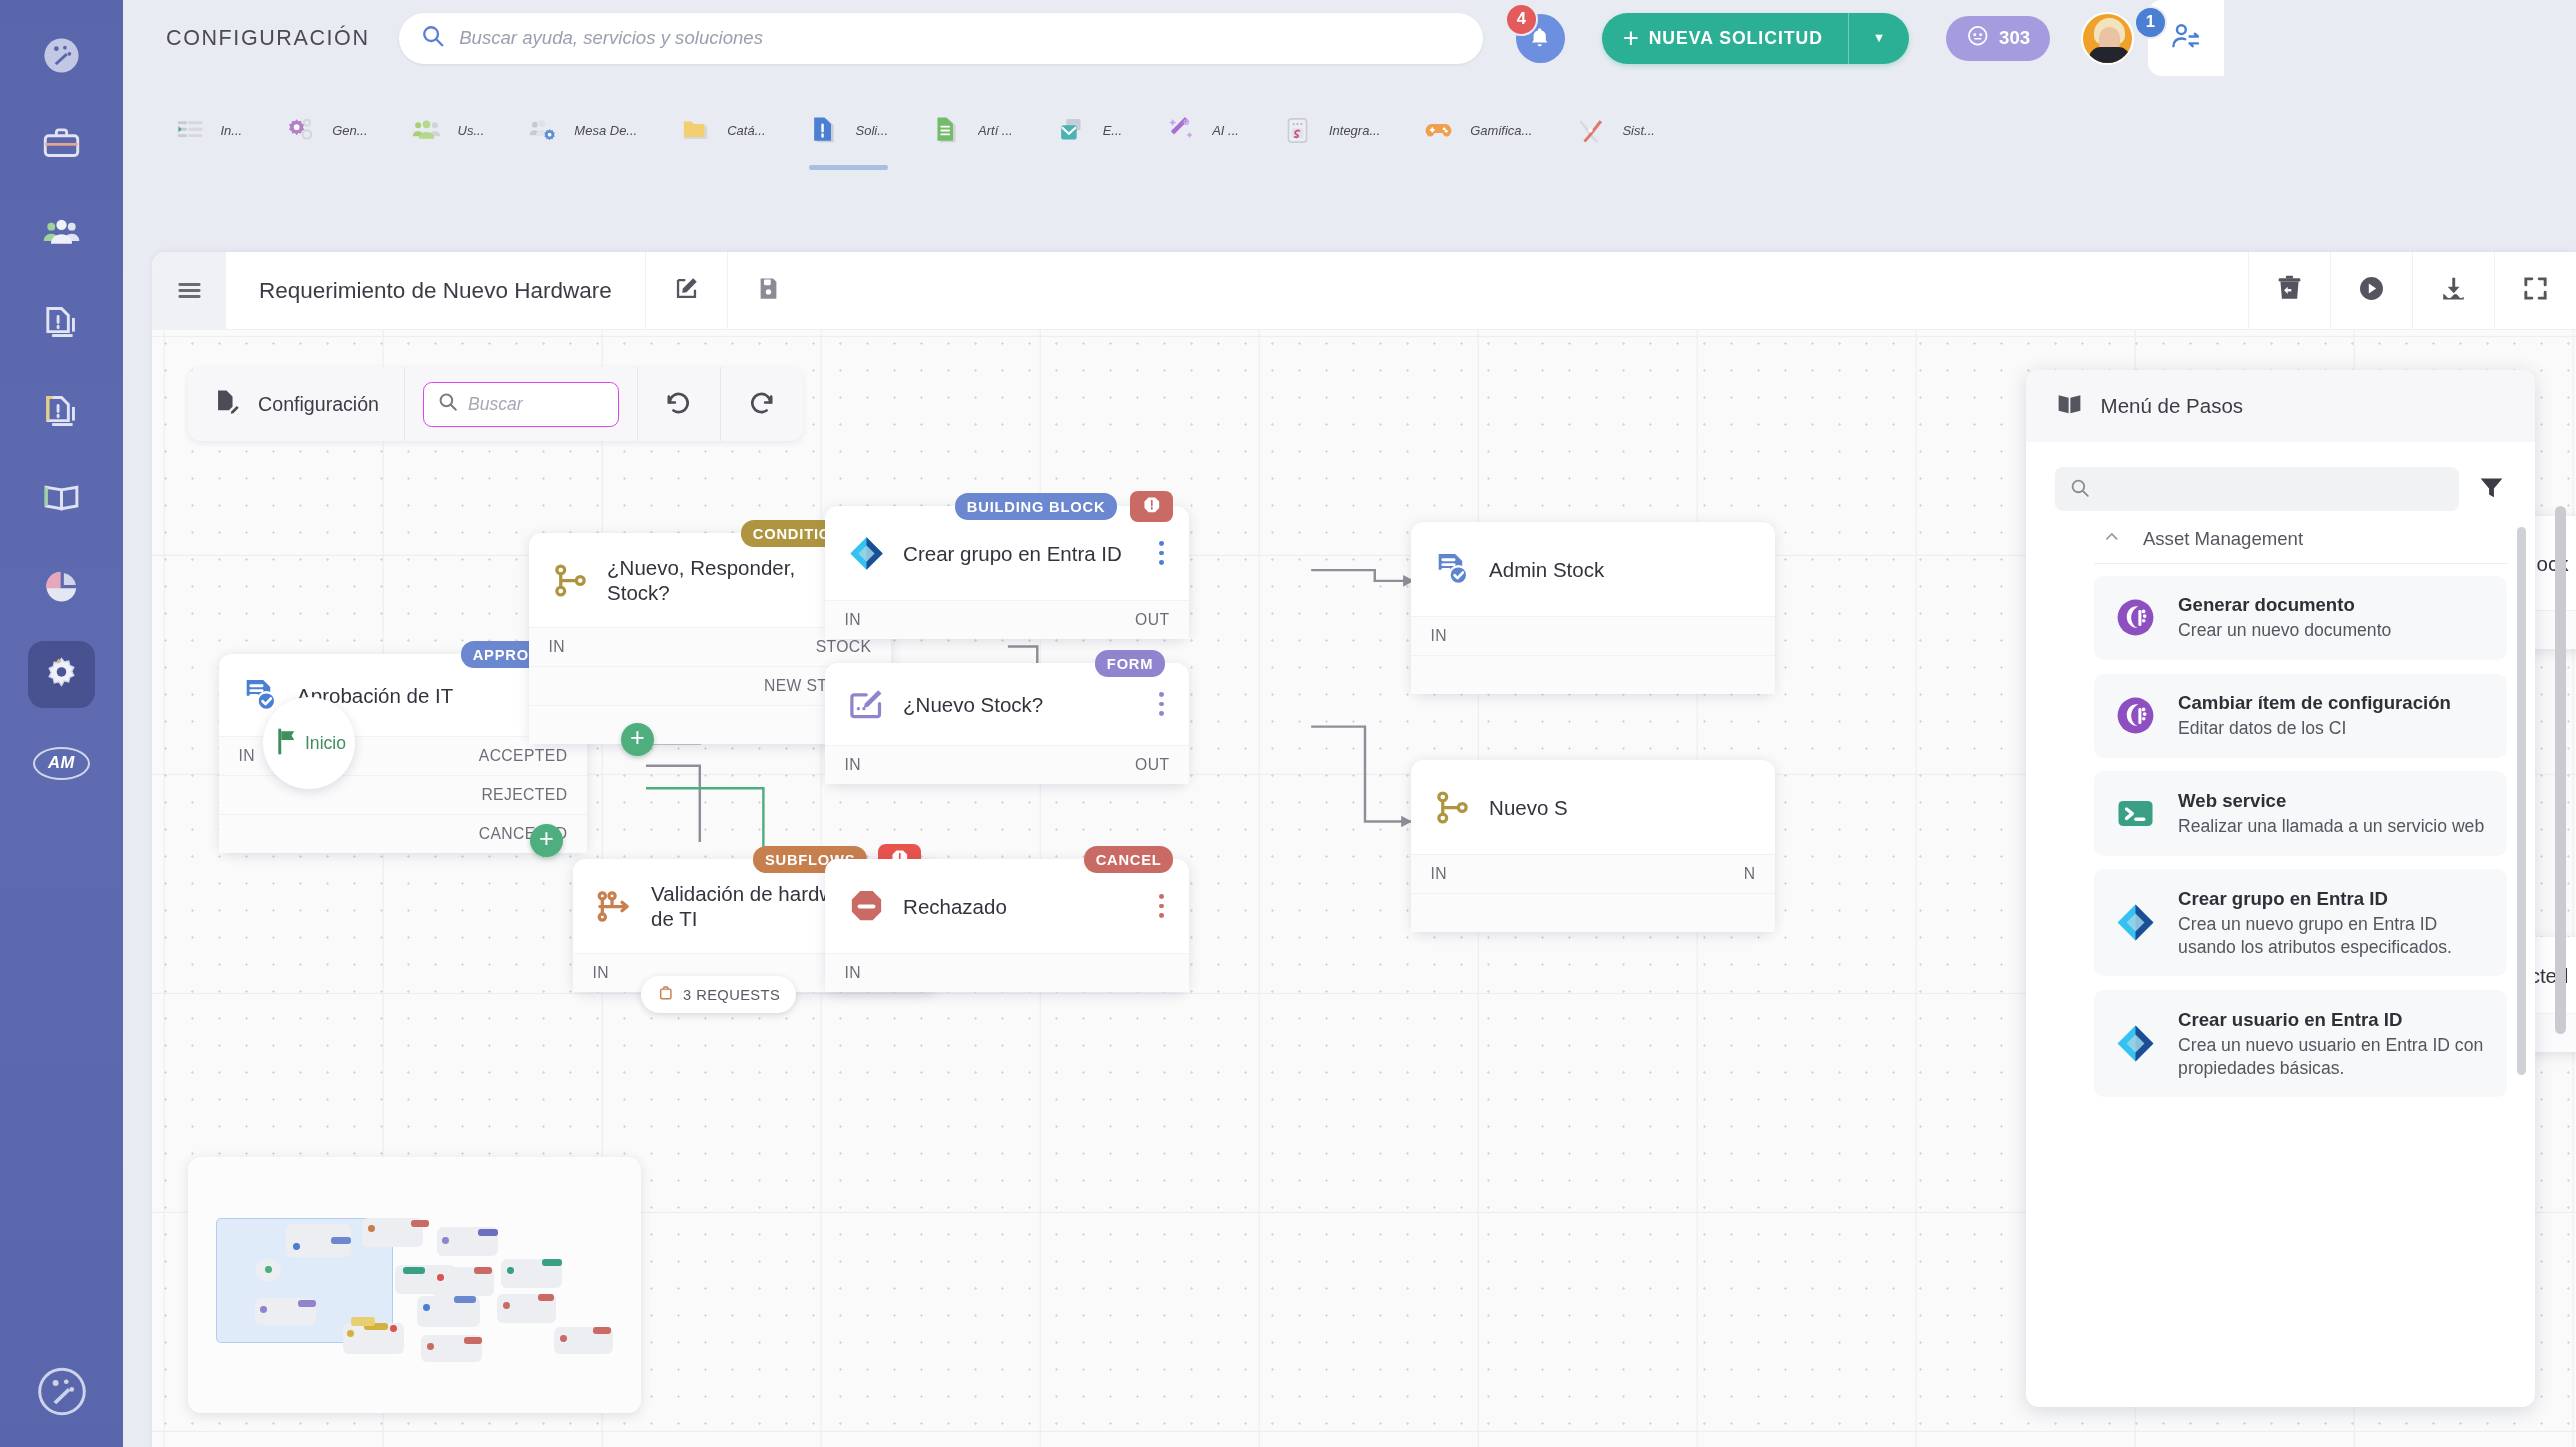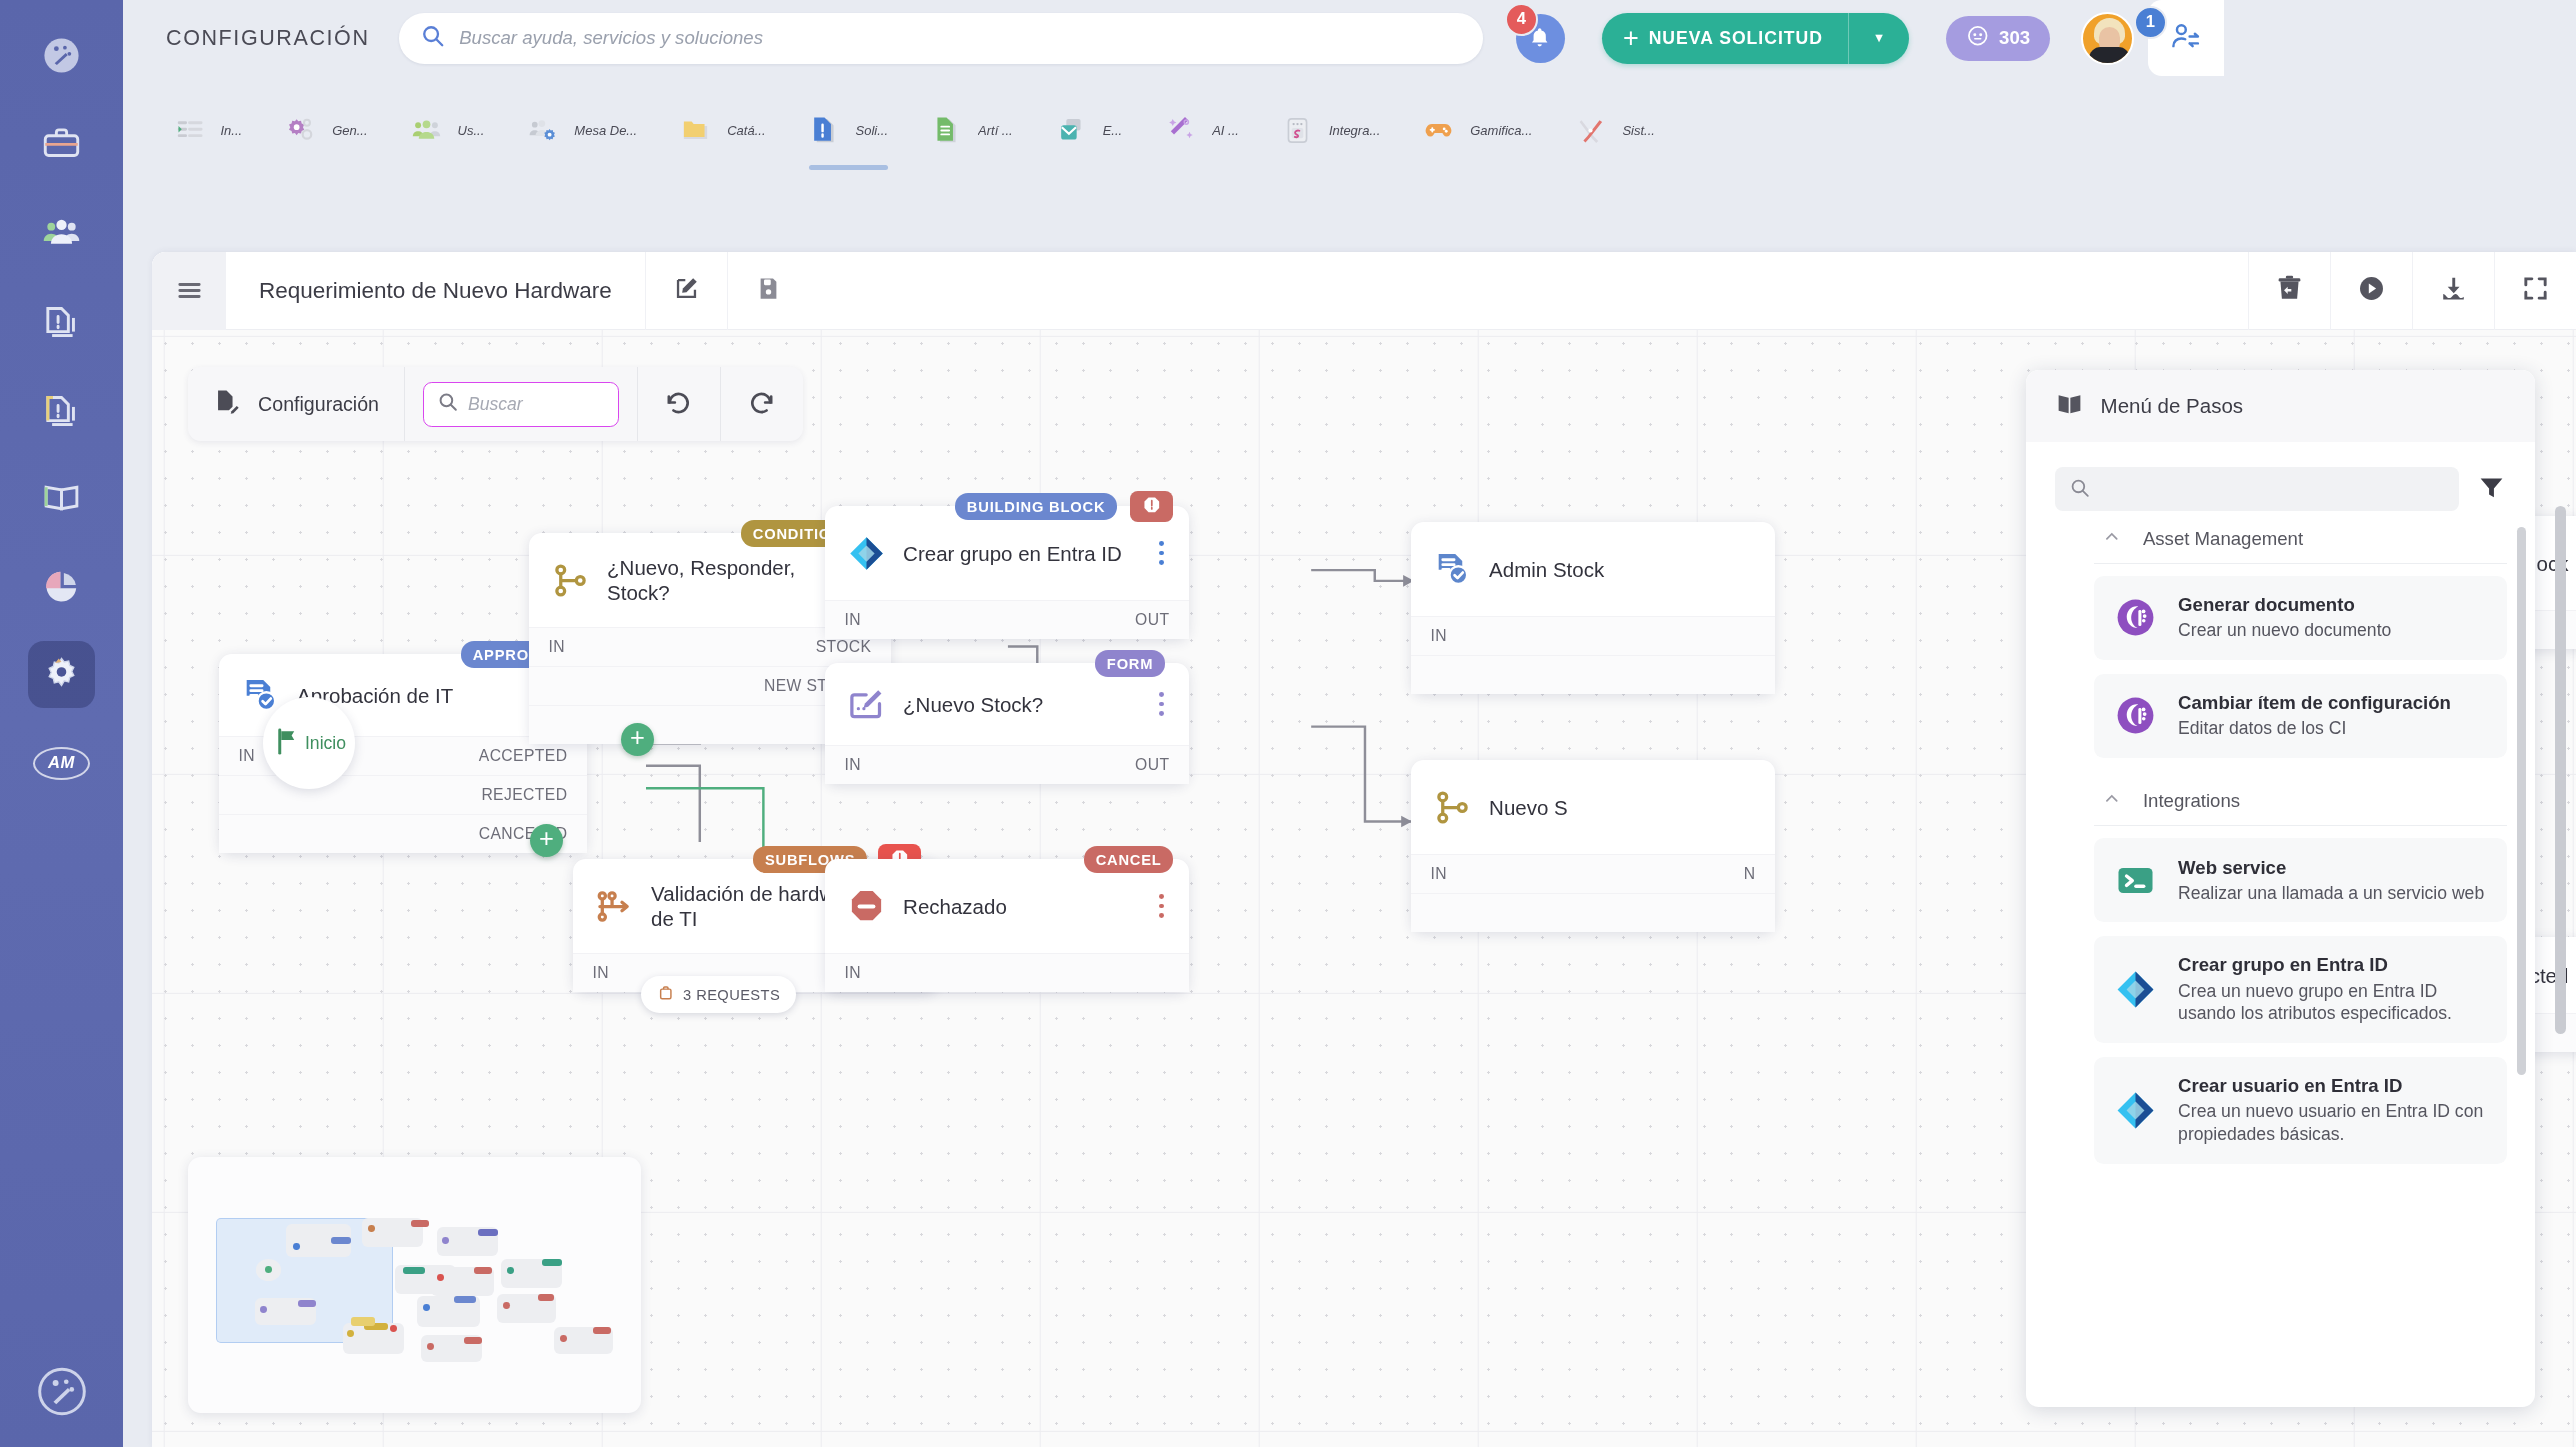--- a/index.html
+++ b/index.html
@@ -1056,28 +1056,20 @@
             <circle cx="17.1" cy="11.2" r="1.05" fill="#fff"></circle>
             <circle cx="16.6" cy="13.8" r="1" fill="#fff"></circle>
           </svg>
       </span>
       <span>
         <span class="step-title" style="display:block">Cambiar ítem de configuración</span>
         <span class="step-desc" style="display:block">Editar datos de los CI</span>
       </span>
     </div>
 
-    <div class="grp-head" style="margin-top:17.6px">
-      <span>
-        <svg width="19.6" height="19.6" viewBox="0 0 24 24" fill="none" stroke="#9a9aa4" stroke-width="2.1" stroke-linecap="round">
-            <path d="M6 14.5l6-6 6 6"></path>
-          </svg>
-      </span>
-      <span>Integrations</span>
-    </div>
     <div class="step-item">
       <span class="step-icon">
         <svg viewBox="0 0 24 24">
             <rect x="2.5" y="5" width="19" height="14" rx="2.6" fill="#3aa085"></rect>
             <path d="M7 9.5l3.2 2.6L7 14.7" fill="none" stroke="#fff" stroke-width="1.9" stroke-linecap="round" stroke-linejoin="round"></path>
             <path d="M12.2 15.2h4.4" stroke="#fff" stroke-width="1.9" stroke-linecap="round"></path>
           </svg>
       </span>
       <span>
         <span class="step-title" style="display:block">Web service</span>

